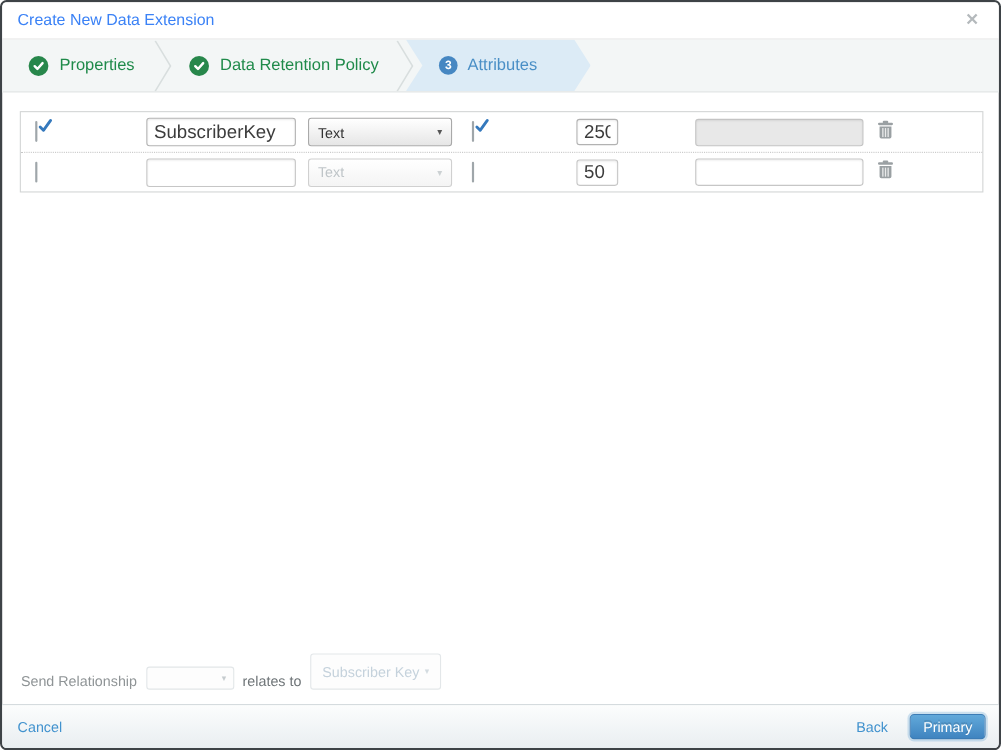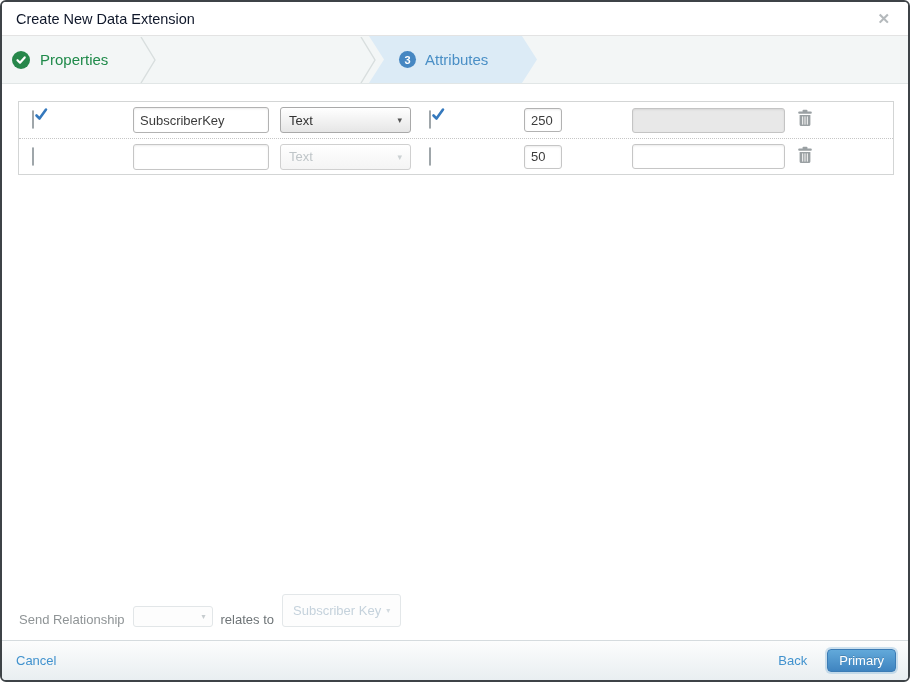--- a/index.html
+++ b/index.html
@@ -9,21 +9,21 @@
     position: relative; width: 910px; height: 682px;
     border: 2px solid #3e4347; border-radius: 6px;
     overflow: hidden; background: #fff;
   }
 
   
   .titlebar {
     height: 34px; background: #fff; border-bottom: 1px solid #e3e3e3;
     display: flex; align-items: center; padding: 0 14px;
   }
-  .titlebar .title { font-size: 14.5px; color: #0f172a; }
+  .titlebar .title { font-size: 14.5px; color: #3b82f6; }
   .titlebar .close {
     margin-left: auto; color: #b4b9bc; font-size: 15px; font-weight: bold;
     cursor: pointer; line-height: 1; padding: 2px 4px;
   }
 
   
   .wizard {
     position: relative; height: 48px; background: #f3f6f6;
     border-bottom: 1px solid #e1e6e6;
   }
@@ -33,21 +33,21 @@
   .step.active .step-label { color: #4a8fc6; }
   .check-circle {
     width: 18px; height: 18px; border-radius: 50%; background: #27874b;
     margin-right: 10px; flex: 0 0 auto; display: flex; align-items: center; justify-content: center;
   }
   .num-circle {
     width: 17px; height: 17px; border-radius: 50%; background: #4687c2;
     color: #fff; font-size: 11px; font-weight: bold;
     margin-right: 9px; flex: 0 0 auto; display: flex; align-items: center; justify-content: center;
   }
-  .step1 { left: 0; padding-left: 10px; }
+  .step1 { left: 0; padding-left: 24px; }
   .step2 { left: 170px; }
   .chev { position: absolute; top: 1px; }
   .chev1 { left: 138px; }
   .chev2 { left: 358px; }
   .step3 {
     left: 367px; width: 168px; padding-left: 30px; background: #dcebf6;
     clip-path: polygon(0 0, calc(100% - 15px) 0, 100% 50%, calc(100% - 15px) 100%, 0 100%, 15px 50%);
   }
 
   
@@ -67,21 +67,21 @@
     background: linear-gradient(#ffffff, #f1f1f1); position: relative; cursor: pointer;
   }
   .cb svg { position: absolute; left: 1px; top: -3px; overflow: visible; display: none; }
   .cb.checked svg { display: block; }
   .cb.checked svg path { stroke: #3579bd; }
   .cb-pk { margin-left: 13px; }
   .cb-req { margin-left: 2px; }
 
   .txt-input {
     height: 26px; border: 1px solid #b2b2b2; border-radius: 3px;
-    font-family: "Liberation Sans", sans-serif; font-size: 13px; color: #3c3c3c;
+    font-family: "Liberation Sans", sans-serif; font-size: 17px; color: #3c3c3c;
     padding: 0 6px; box-shadow: inset 0 1px 2px rgba(0,0,0,0.08); background: #fff;
   }
   .name-input { width: 136px; }
   .len-input { width: 38px; height: 24px; margin-left: 5px; }
   .def-input { width: 153px; height: 25px; }
   .def-input.disabled { background: #e8e8e8; border-color: #c4c4c4; pointer-events: none; }
   .row2 .txt-input { border-color: #c6c6c6; }
 
   .select {
     width: 131px; height: 26px; border: 1px solid #a9a9a9; border-radius: 3px;
@@ -150,20 +150,28 @@
         <svg width="12" height="12" viewBox="0 0 12 12">
             <path d="M2.5 6.2 L5 8.7 L9.7 3.4" fill="none" stroke="#fff" stroke-width="2.2" stroke-linecap="round" stroke-linejoin="round"></path>
           </svg>
       </span>
       <span class="step-label">Properties</span>
     </div>
     <svg class="chev chev1" width="17" height="46" viewBox="0 0 17 46">
         <polyline points="1,0 15,23 1,46" fill="none" stroke="#d8dede" stroke-width="1.4"></polyline>
       </svg>
 
+    <div class="step step2 complete">
+      <span class="check-circle">
+        <svg width="12" height="12" viewBox="0 0 12 12">
+            <path d="M2.5 6.2 L5 8.7 L9.7 3.4" fill="none" stroke="#fff" stroke-width="2.2" stroke-linecap="round" stroke-linejoin="round"></path>
+          </svg>
+      </span>
+      <span class="step-label">Data Retention Policy</span>
+    </div>
     <svg class="chev chev2" width="17" height="46" viewBox="0 0 17 46">
         <polyline points="1,0 15,23 1,46" fill="none" stroke="#d8dede" stroke-width="1.4"></polyline>
       </svg>
 
     <div class="step step3 active">
       <span class="num-circle">3</span>
       <span class="step-label">Attributes</span>
     </div>
   </div>
 

